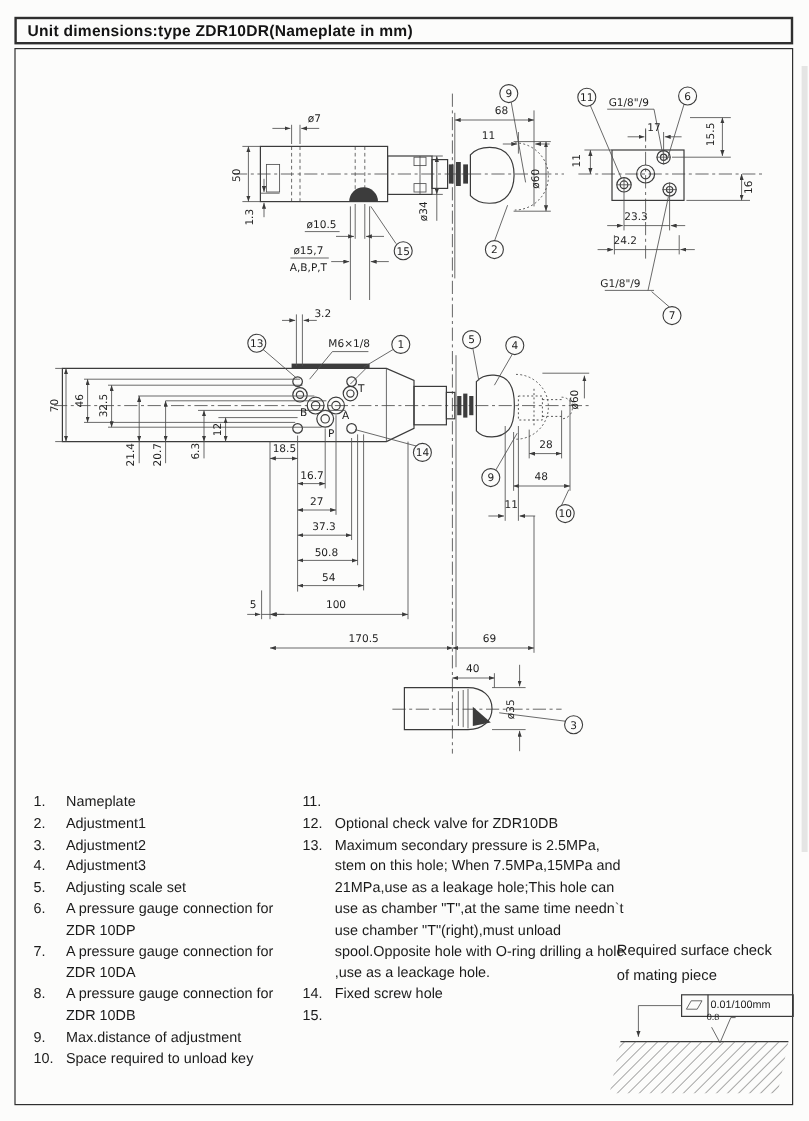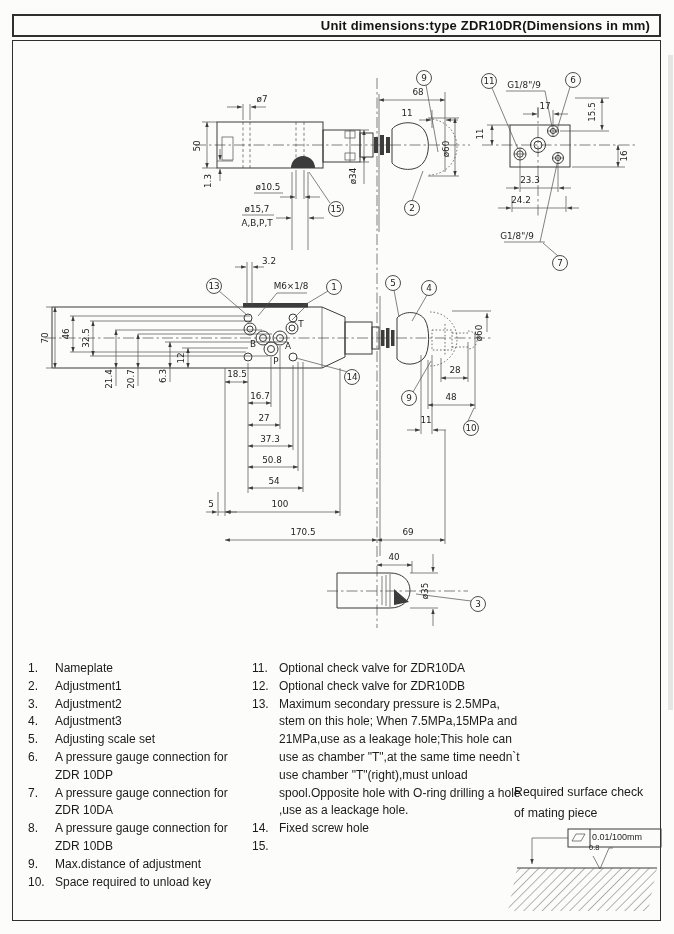--- a/index.html
+++ b/index.html
@@ -1,20 +1,20 @@
 <!DOCTYPE html>
 <html><head>
 <meta charset="utf-8">
 <style>
   html,body{margin:0;padding:0;background:#ffffff;}
   .page{position:relative;width:674px;height:934px;background:#fcfcfb;
         font-family:"Liberation Sans",sans-serif;overflow:hidden;}
   .hdrbox{position:absolute;left:12px;top:14px;width:649px;height:23px;
           border:2px solid #2f2f2f;box-sizing:border-box;background:#fcfcfb;
-          display:flex;justify-content:flex-end;align-items:center;padding:0 9px;}
+          display:flex;justify-content:flex-start;align-items:center;padding:0 9px;}
   .hdrbox span{font-size:13px;font-weight:bold;color:#141414;letter-spacing:.2px;}
   .contentbox{position:absolute;left:12px;top:40px;width:649px;height:881px;
           border:1.5px solid #2f2f2f;box-sizing:border-box;}
   svg.draw{position:absolute;left:0;top:0;width:674px;height:934px;}
   
   .g-ln *{stroke:#3b3b3b;stroke-width:1;fill:none;}
   .g-thin *{stroke:#4e4e4e;stroke-width:.7;fill:none;}
   .g-cl *{stroke:#4a4a4a;stroke-width:.7;fill:none;stroke-dasharray:11 3 2.5 3;}
   .g-dash *{stroke:#4e4e4e;stroke-width:.7;fill:none;stroke-dasharray:3 2.4;}
   .g-dot *{stroke:#4e4e4e;stroke-width:.8;fill:none;stroke-dasharray:1.6 2;}
@@ -41,21 +41,21 @@
   .edge-shadow{position:absolute;right:1px;top:55px;width:5px;height:655px;
             background:rgba(110,110,110,.16);}
 </style>
 </head>
 <body>
 
 <div class="page">
 
   <div class="hdrbox">
     <span>Unit dimensions:type ZDR10DR</span>
-    <span>(Dimensions in mm)</span>
+    <span>(Nameplate in mm)</span>
   </div>
 
   <div class="contentbox"></div>
 
   <svg class="draw" viewBox="0 0 674 934">
     <defs>
       <marker id="m-ae" markerWidth="7" markerHeight="5" refX="7" refY="2.5" orient="auto">
         <path d="M0,0 L7,2.5 L0,5 Z" fill="#3b3b3b"></path>
       </marker>
       <marker id="m-as" markerWidth="7" markerHeight="5" refX="0" refY="2.5" orient="auto">
@@ -466,21 +466,20 @@
         <span class="ltxt">Max.distance of adjustment</span>
       </div>
       <div class="lrow">
         <span class="lnum">10.</span>
         <span class="ltxt">Space required to unload key</span>
       </div>
     </div>
   <div class="legend legend-right" id="legend-right">
       <div class="lrow">
         <span class="lnum">11.</span>
-        <span class="ltxt">Optional check valve for ZDR10DA</span>
       </div>
       <div class="lrow">
         <span class="lnum">12.</span>
         <span class="ltxt">Optional check valve for ZDR10DB</span>
       </div>
       <div class="lrow">
         <span class="lnum">13.</span>
         <span class="ltxt">Maximum secondary pressure is 2.5MPa, stem on this hole; When 7.5MPa,15MPa and 21MPa,use as a leakage hole;This hole can use as chamber "T",at the same time needn`t use chamber "T"(right),must unload spool.Opposite hole with O-ring drilling a hole ,use as a leackage hole.</span>
       </div>
       <div class="lrow">

